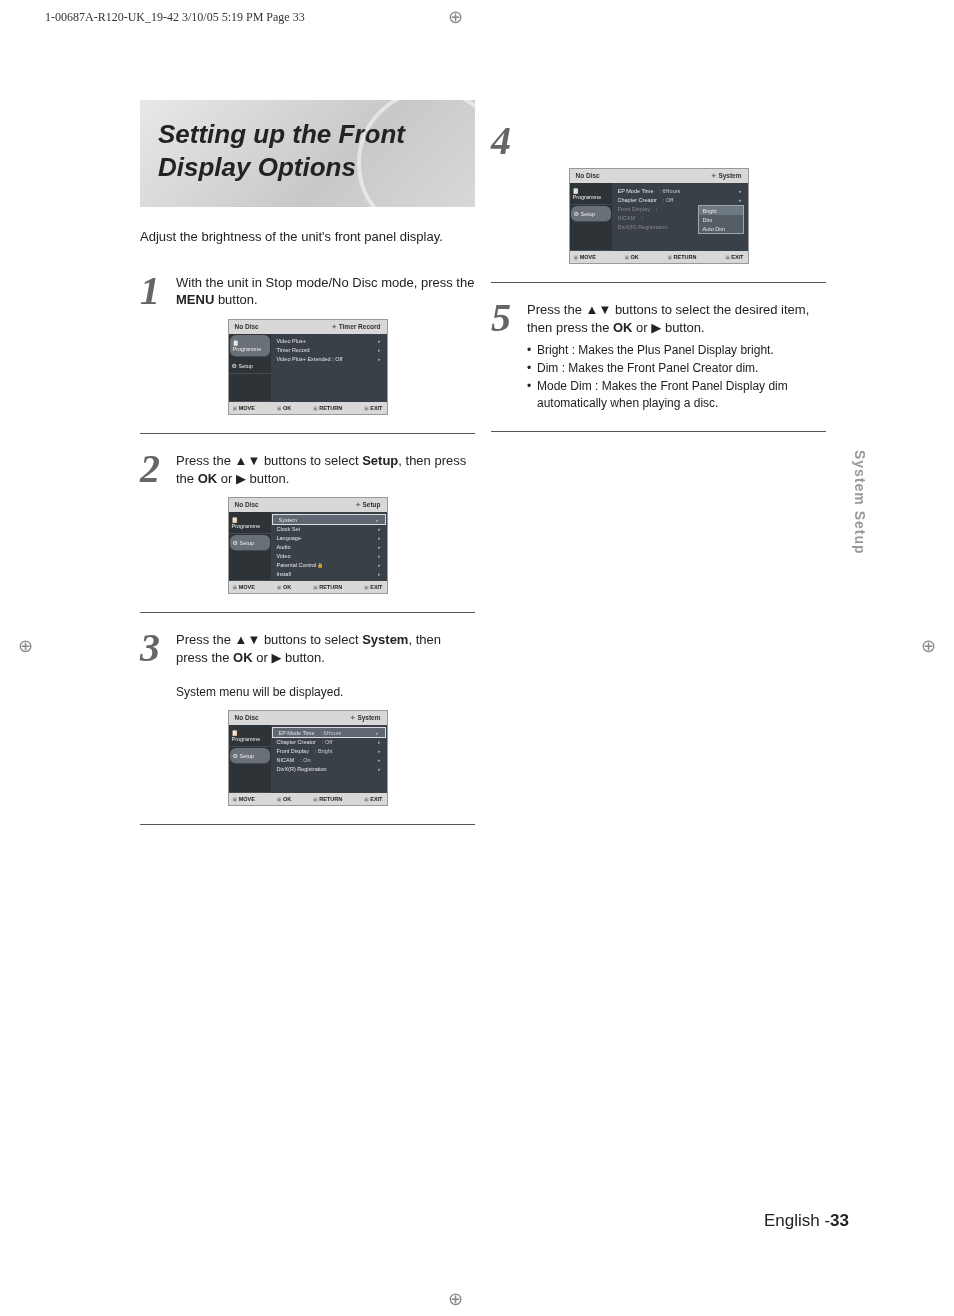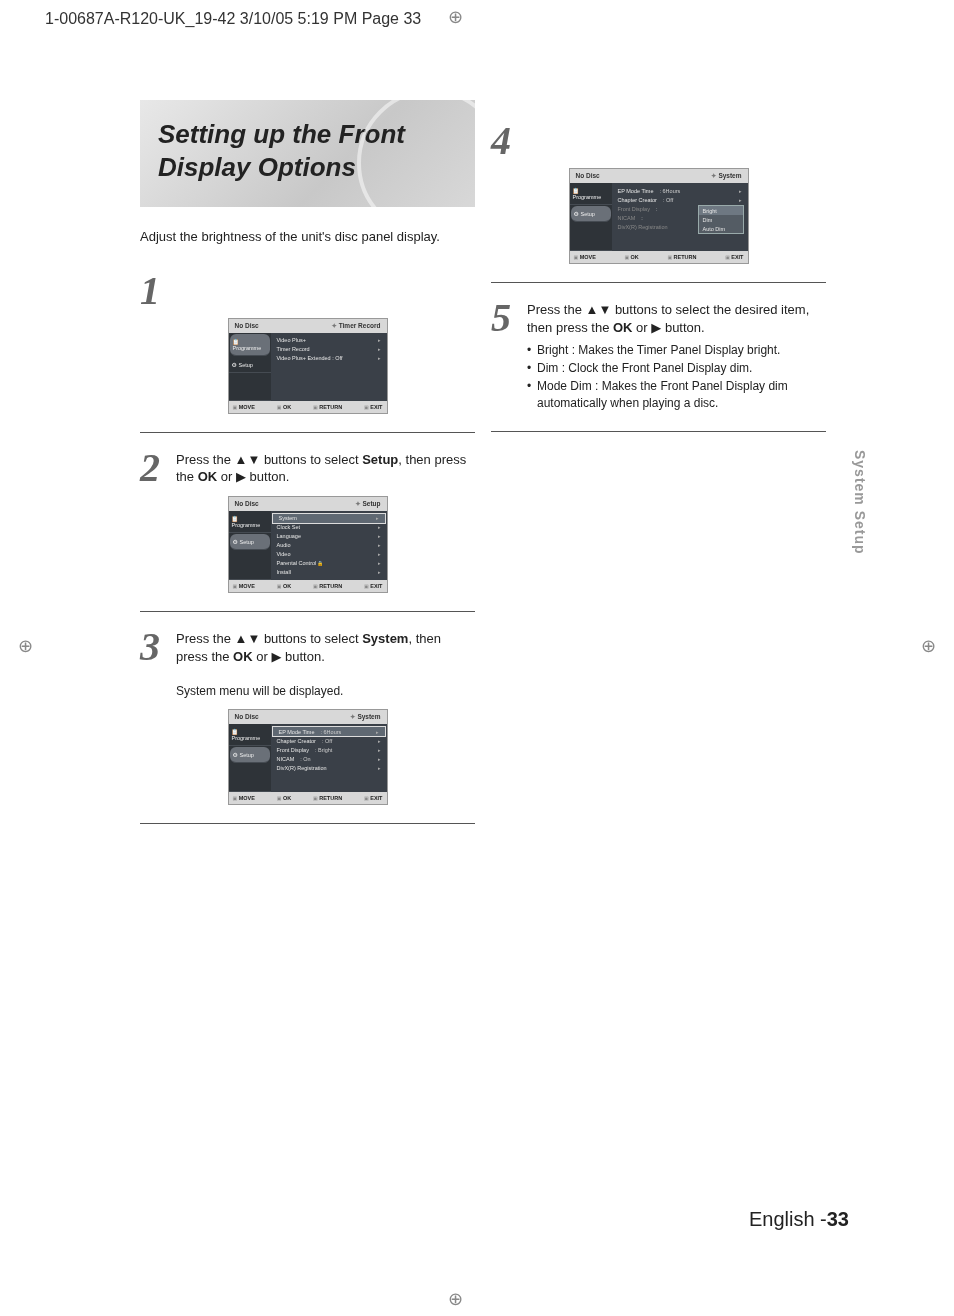--- a/index.html
+++ b/index.html
@@ -5,22 +5,22 @@
   * { box-sizing: border-box; margin: 0; padding: 0; }
   body {
     width: 954px;
     height: 1316px;
     background: #fff;
     font-family: Arial, Helvetica, sans-serif;
     color: #222;
     position: relative;
   }
   .print-header {
-    font-family: Liberation Sans, sans-serif;
-    font-size: 16px;
+    font-family: Liberation Serif, serif;
+    font-size: 12px;
     color: #333;
     padding: 10px 0 0 45px;
   }
   .crop-top { position:absolute; top:6px; left:448px; font-size:18px; color:#888; }
   .crop-mid-l { position:absolute; top:635px; left:18px; font-size:18px; color:#888; }
   .crop-mid-r { position:absolute; top:635px; right:18px; font-size:18px; color:#888; }
   .crop-bot { position:absolute; bottom:6px; left:448px; font-size:18px; color:#888; }
 
   .page {
     position: absolute;
@@ -135,21 +135,21 @@
     right:86px; top:450px;
     writing-mode: vertical-rl;
     font-size:14px; font-weight:bold;
     color:#999;
     letter-spacing:1px;
   }
 
   .footer {
     position:absolute;
     right:105px; bottom:85px;
-    font-size:20px;
+    font-size:17px;
     margin-top:32px;
   }
   .footer b{ font-weight:bold; }
 </style>
 </head>
 <body>
 
 <div class="print-header">1-00687A-R120-UK_19-42  3/10/05  5:19 PM  Page 33</div>
 <div class="crop-top">⊕</div>
 <div class="crop-mid-l">⊕</div>
@@ -160,24 +160,27 @@
 
 <div class="page">
   <div class="columns">
 
     <div class="col">
 
       <div class="title-box">
         <h1>Setting up the Front Display Options</h1>
       </div>
 
-      <p class="intro">Adjust the brightness of the unit's disc panel display.</p>
+      <p class="intro">Adjust the brightness of the unit's front panel display.</p>
 
       <div class="step">
         <div class="step-num">1</div>
+        <div class="step-body">
+          <span>With the unit in Stop mode/No Disc mode, press the </span><b>MENU</b><span> button.</span>
+        </div>
       </div>
 
       <div class="osd">
         <div class="osd-top">
           <span>No Disc</span>
           <span class="crumb">Timer Record</span>
         </div>
         <div class="osd-body">
           <div class="osd-side">
             <div class="osd-side-item prog hl">Programme</div>
@@ -381,22 +384,22 @@
         </div>
       </div>
 
       <hr class="rule">
 
       <div class="step">
         <div class="step-num">5</div>
         <div class="step-body">
           <span>Press the </span><span>▲▼</span><span> buttons to select the desired item, then press the </span><b>OK</b><span> or </span><span>▶</span><span> button.</span>
           <ul class="bullet-list">
-            <li>Bright : Makes the Timer Panel Display bright.</li>
-            <li>Dim : Clock the Front Panel Display dim.</li>
+            <li>Bright : Makes the Plus Panel Display bright.</li>
+            <li>Dim : Makes the Front Panel Creator dim.</li>
             <li>Mode Dim : Makes the Front Panel Display dim automatically when playing a disc.</li>
           </ul>
         </div>
       </div>
 
       <hr class="rule">
 
     </div>
   </div>
 </div>

